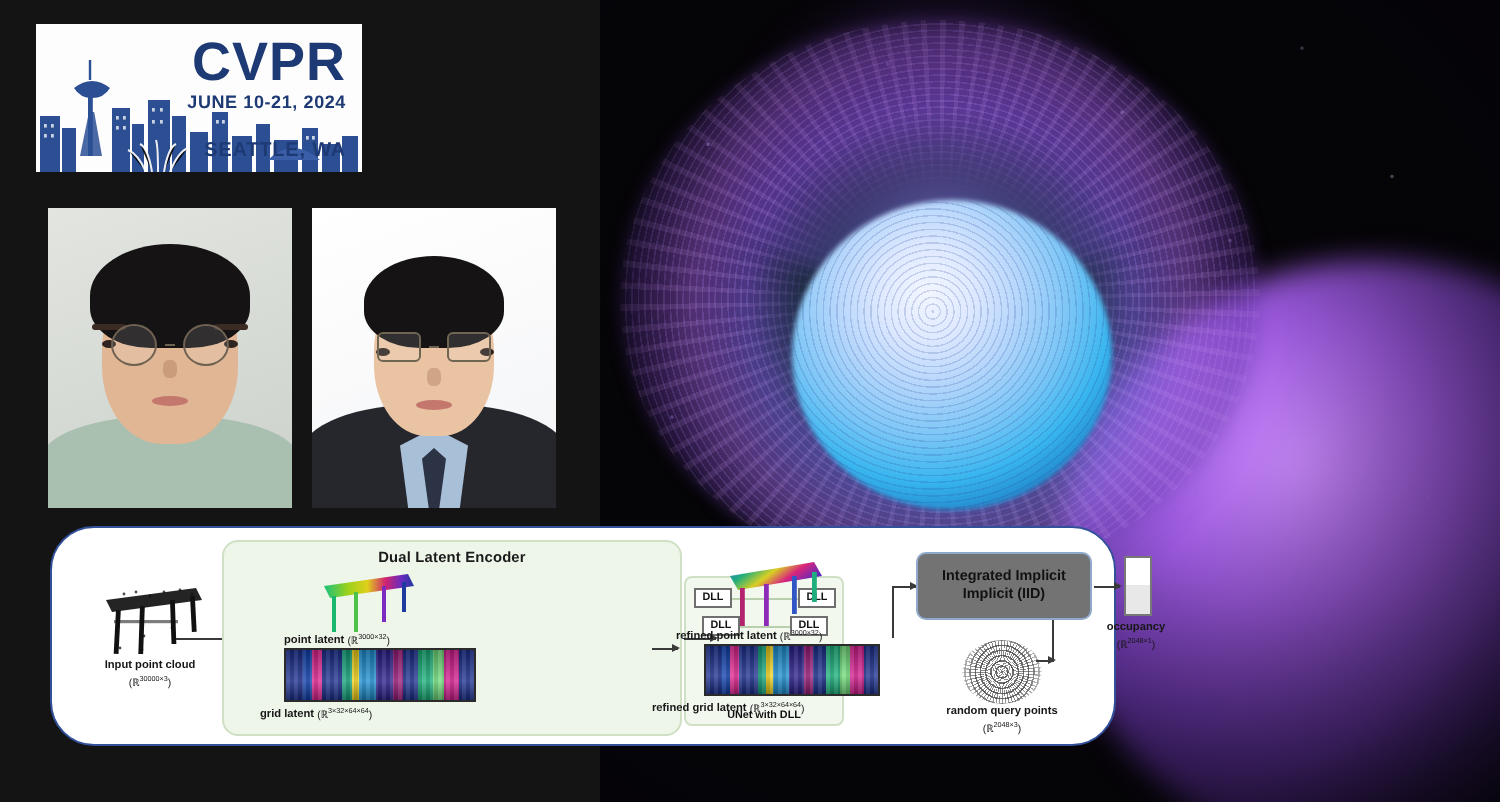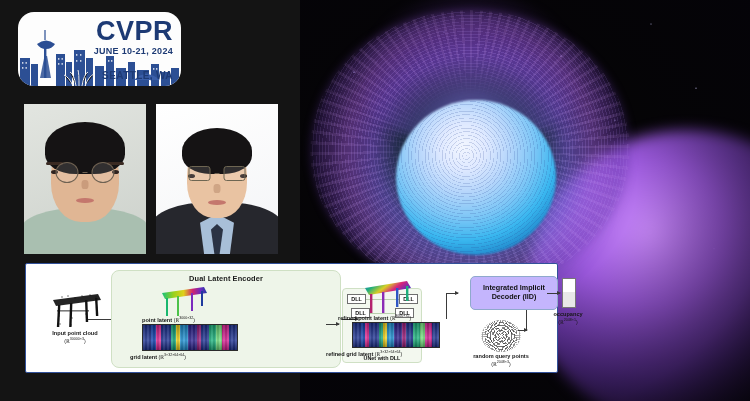--- a/index.html
+++ b/index.html
@@ -122,21 +122,20 @@
     background: radial-gradient(ellipse at 42% 45%,
        rgba(0,0,0,0) 40%, rgba(5,3,9,.45) 78%, rgba(5,3,9,.9) 100%);
   }
 
   
   .cvpr-logo {
     position: absolute;
     left: 18px; top: 12px; width: 163px; height: 74px;
     background: #fdfdfd;
     overflow: hidden;
-    border-radius: 16px;
   }
   .cvpr-skyline {
     position: absolute; left: 0; bottom: 0; width: 100%; height: 62px;
   }
   .cvpr-title {
     position: absolute; right: 8px; top: 6px;
     font-size: 27px; font-weight: 700; letter-spacing: 0.5px;
     color: #1d3a74; line-height: 1;
     font-family: "Liberation Sans", sans-serif;
   }
@@ -190,21 +189,21 @@
   #portrait-1 .pt-lens { width: 23px; height: 21px; border-radius: 50%; border-color: #6f6252; }
   #portrait-2 .pt-lens { width: 22px; height: 15px; border-radius: 3px; border-color: #6e6652; }
   .pt-bridge { width: 5px; height: 1.6px; background: #6f6252; }
 
   
   .panel {
     position: absolute;
     left: 25px; top: 263px; width: 533px; height: 110px;
     background: #ffffff;
     border: 1.6px solid #32519a;
-    border-radius: 2px;
+    border-radius: 22px;
     text-decoration: underline;
   }
   .dle-box {
     position: absolute;
     left: 85px; top: 6px; width: 230px; height: 98px;
     background: #eef5e9;
     border: 1px solid #cfe0c4;
     border-radius: 8px;
   }
   .dle-title {
@@ -223,22 +222,22 @@
     text-align: center;
     font-size: 6.4px; font-weight: 700; color: #111;
     line-height: 1.2;
   }
   #point-encoder {
     left: 92px; top: 40px; width: 46px; height: 30px;
     background: linear-gradient(#f0f0f0,#d6d6d6);
     border: 1px solid #8b8b8b;
   }
   #iid-box {
-    left: 444px; top: 12px; width: 88px; height: 34px;
-    background: #c4b5fd;
+    left: 432px; top: 12px; width: 88px; height: 34px;
+    background: #737373;
     border: 1px solid #8fa9cc;
     border-radius: 5px;
     font-size: 7.2px;
   }
 
   
   .cloud-thumb { position: absolute; }
   .chair-svg { display: block; }
 
   
@@ -566,21 +565,21 @@
       <span>refined grid latent</span>
       <span class="dim"><span>(ℝ</span><sup>3×32×64×64</sup><span>)</span></span>
     </div>
 
     <div class="elbow" style="left:420px; top:29px; width:10px; height:26px;"></div>
     <div class="arrow" style="left:420px; top:29px; width:12px;"></div>
 
     <div class="node-box" id="iid-box">
       <div>
         <span>Integrated Implicit</span><br>
-        <span>Decoder (IID)</span>
+        <span>Implicit (IID)</span>
       </div>
     </div>
 
     <div id="query-points"></div>
     <div class="cap small-label" style="left:424px; top:89px; width:102px;">
       <span>random query points</span><br>
       <span class="dim"><span>(ℝ</span><sup>2048×3</sup><span>)</span></span>
     </div>
 
     <div class="arrow-v" style="left:500px; top:46px; height:20px;"></div>

